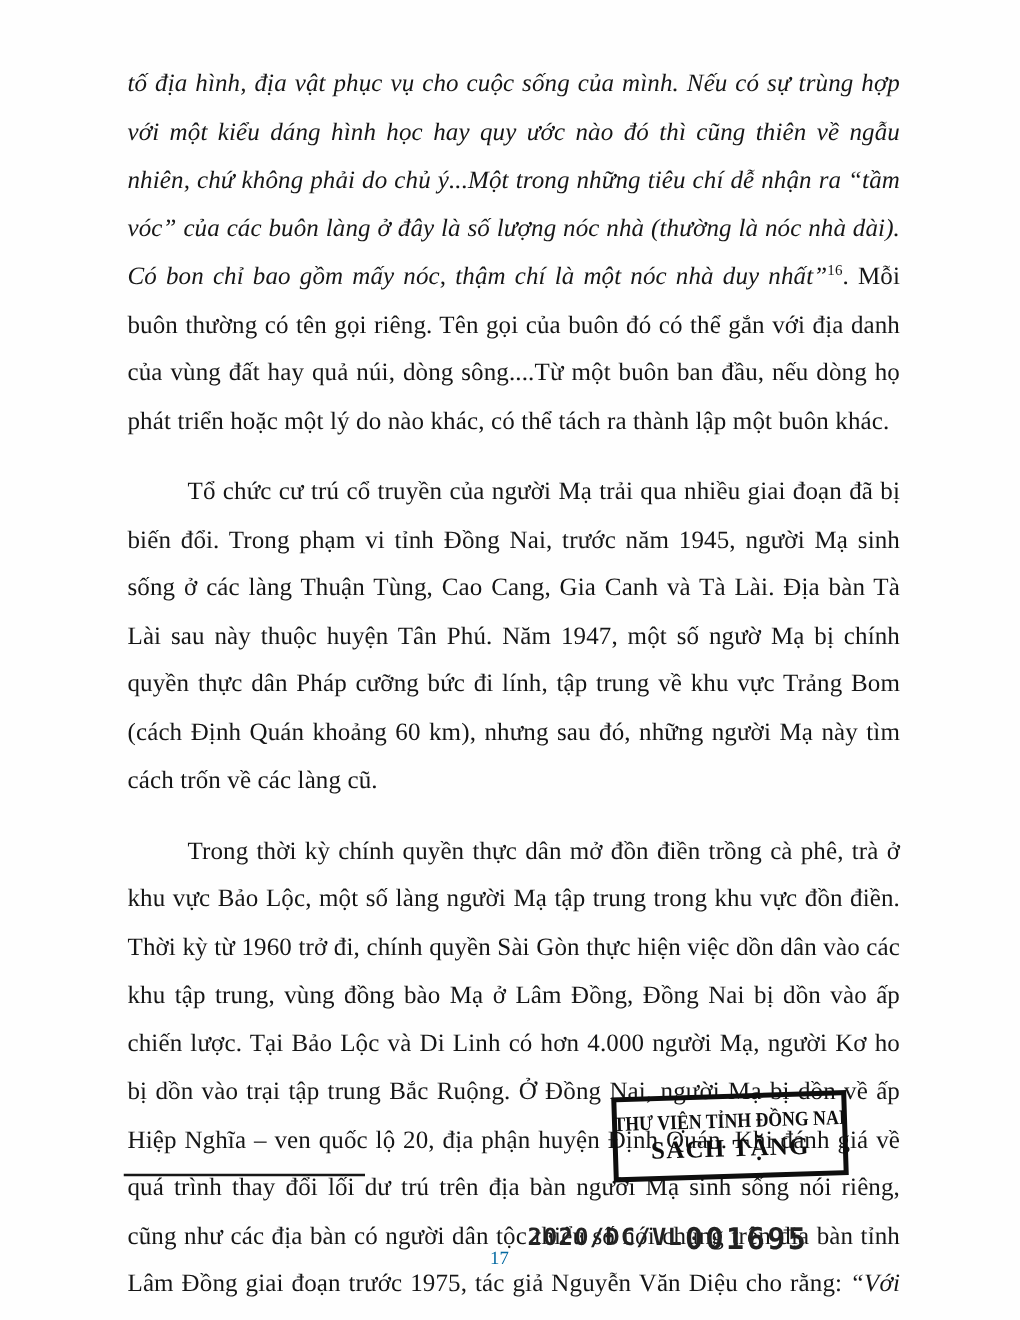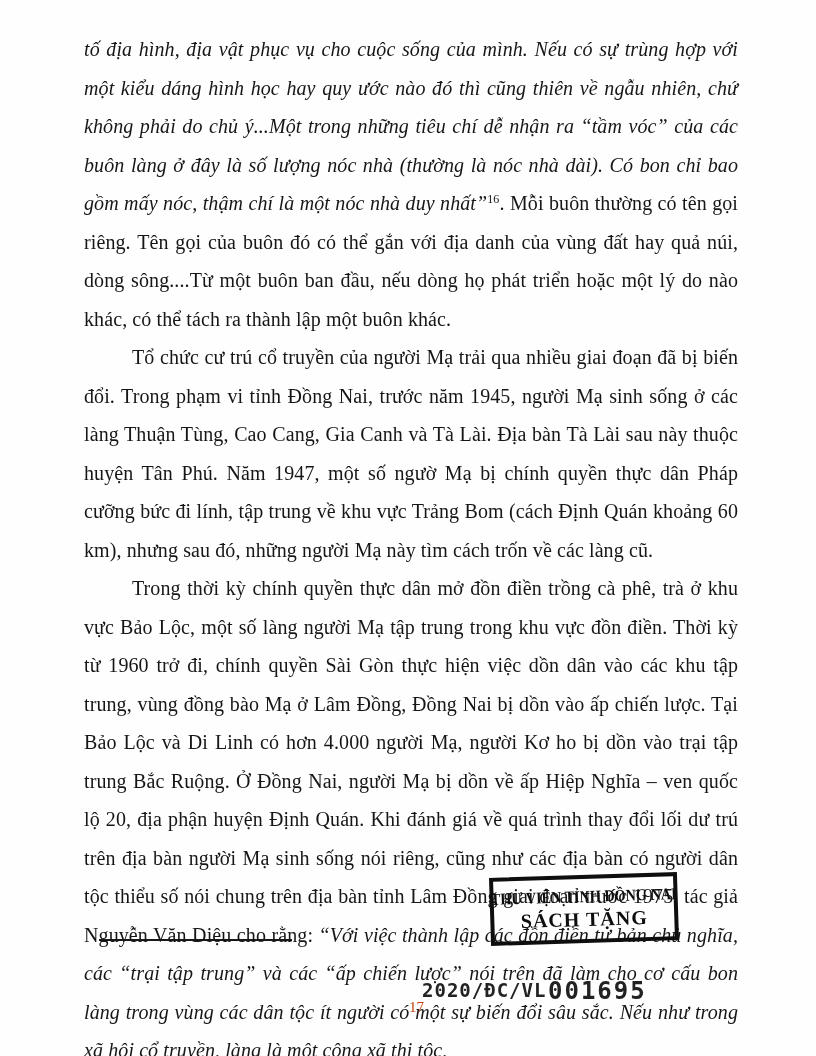--- a/index.html
+++ b/index.html
@@ -21,21 +21,21 @@
   .text-block {
     position: absolute;
     left: 84px;
     top: 30px;
     width: 654px;
     font-size: 20px;
     line-height: 38.5px;
     text-align: justify;
     letter-spacing: 0.1px;
   }
-  .para { margin: 0; padding: 0; }
+  .para { margin: 18px; padding: 0; }
   .indent { text-indent: 48px; }
   .italic { font-style: italic; }
   sup.fnref {
     font-size: 12px;
     line-height: 0;
     vertical-align: 7px;
   }
   .footnote-rule {
     position: absolute;
     left: 99px;
@@ -94,23 +94,23 @@
     font-size: 19px;
     letter-spacing: 1px;
     color: #232323;
     margin-left: 40px;
   }
   .page-number {
     position: absolute;
     left: 392px;
     top: 999px;
     width: 32px;
-    text-align: right;
+    text-align: left;
     font-size: 15px;
-    color: #c2410c;
+    color: #0369a1;
   }
   .accession {
     position: absolute;
     left: 548px;
     top: 977px;
     font-family: "DejaVu Sans Mono", monospace;
     font-weight: 600;
     font-size: 24px;
     letter-spacing: 2px;
     color: #222222;

